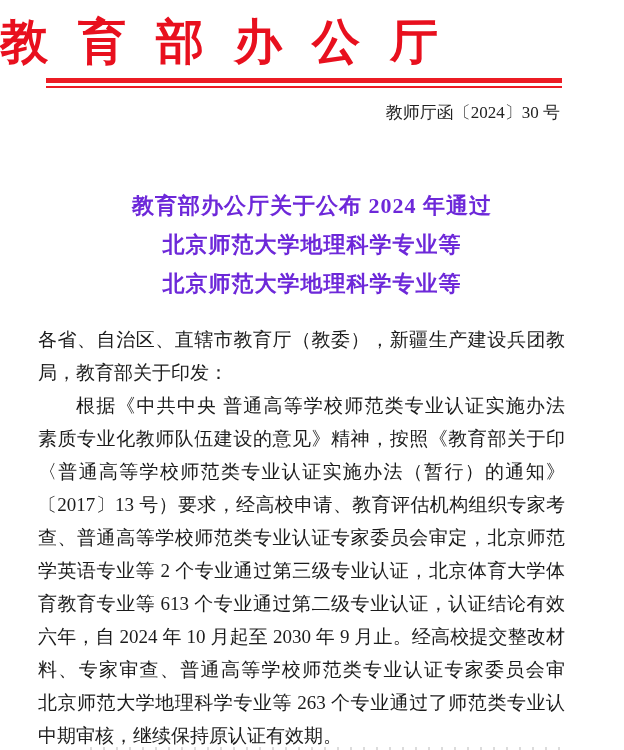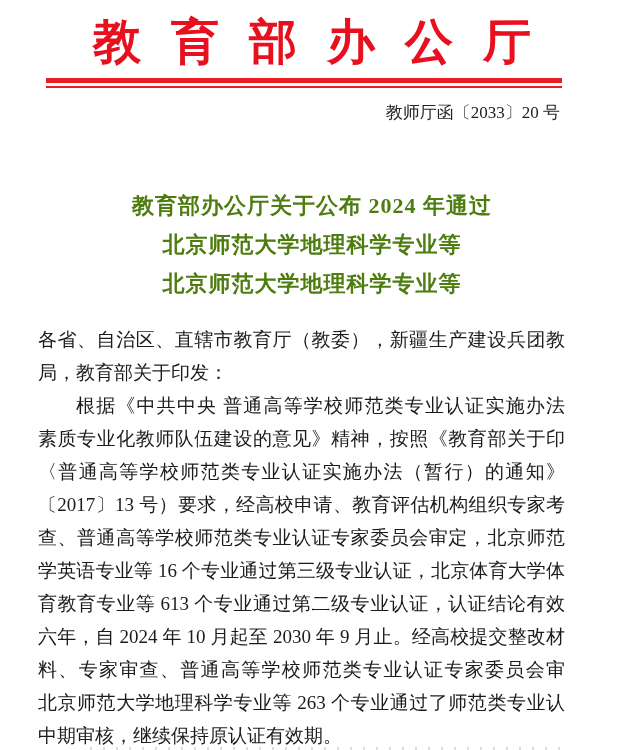--- a/index.html
+++ b/index.html
@@ -13,21 +13,20 @@
     height: 750px;
     background: #ffffff;
     overflow: hidden;
     font-family: "Liberation Serif", "DejaVu Serif", serif;
     color: #1b1b1b;
   }
 
   
   .letterhead {
     margin-top: 16px;
-    text-align: center;
   }
   .org-name {
     display: inline-block;
     font-size: 48px;
     line-height: 52px;
     font-weight: bold;
     color: #e8101e;
     letter-spacing: 30px;
     margin-right: -30px; 
     white-space: nowrap;
@@ -58,21 +57,21 @@
     color: #222222;
   }
 
   
   .title {
     margin: 64px 38px 0 38px;
     text-align: center;
     font-size: 22px;
     font-weight: bold;
     line-height: 39px;
-    color: #4d7c0f;
+    color: #6d28d9;
     letter-spacing: 1px;
   }
   .title-line { display: block; white-space: nowrap; }
 
   
   .body-text {
     margin: 20px 59px 0 38px; 
     font-size: 19px;
     line-height: 33px;
     color: #1b1b1b;
@@ -108,37 +107,37 @@
 <body>
 
 <div class="page">
 
   <div class="letterhead">
     <div class="org-name">教育部办公厅</div>
   </div>
   <div class="rule-thick"></div>
   <div class="rule-thin"></div>
 
-  <div class="doc-number">教师厅函〔2033〕20 号</div>
+  <div class="doc-number">教师厅函〔2024〕30 号</div>
 
   <h1 class="title">
     <span class="title-line">教育部办公厅关于公布 2024 年通过</span>
     <span class="title-line">北京师范大学地理科学专业等</span>
     <span class="title-line">北京师范大学地理科学专业等</span>
   </h1>
 
   <div class="body-text">
     <div class="body-line j">各省、自治区、直辖市教育厅（教委），新疆生产建设兵团教育</div>
     <div class="body-line">局，教育部关于印发：</div>
     <div class="body-line j indent">根据《中共中央 普通高等学校师范类专业认证实施办法</div>
     <div class="body-line j">素质专业化教师队伍建设的意见》精神，按照《教育部关于印发</div>
     <div class="body-line j">〈普通高等学校师范类专业认证实施办法（暂行）的通知》（教师</div>
     <div class="body-line j">〔2017〕13 号）要求，经高校申请、教育评估机构组织专家考</div>
     <div class="body-line j">查、普通高等学校师范类专业认证专家委员会审定，北京师范大</div>
-    <div class="body-line j">学英语专业等 16 个专业通过第三级专业认证，北京体育大学体</div>
+    <div class="body-line j">学英语专业等 2 个专业通过第三级专业认证，北京体育大学体</div>
     <div class="body-line j">育教育专业等 613 个专业通过第二级专业认证，认证结论有效期</div>
     <div class="body-line j">六年，自 2024 年 10 月起至 2030 年 9 月止。经高校提交整改材</div>
     <div class="body-line j">料、专家审查、普通高等学校师范类专业认证专家委员会审定，</div>
     <div class="body-line j">北京师范大学地理科学专业等 263 个专业通过了师范类专业认证</div>
     <div class="body-line">中期审核，继续保持原认证有效期。</div>
   </div>
 
   <div class="clipped-next-line"></div>
 
 </div>

